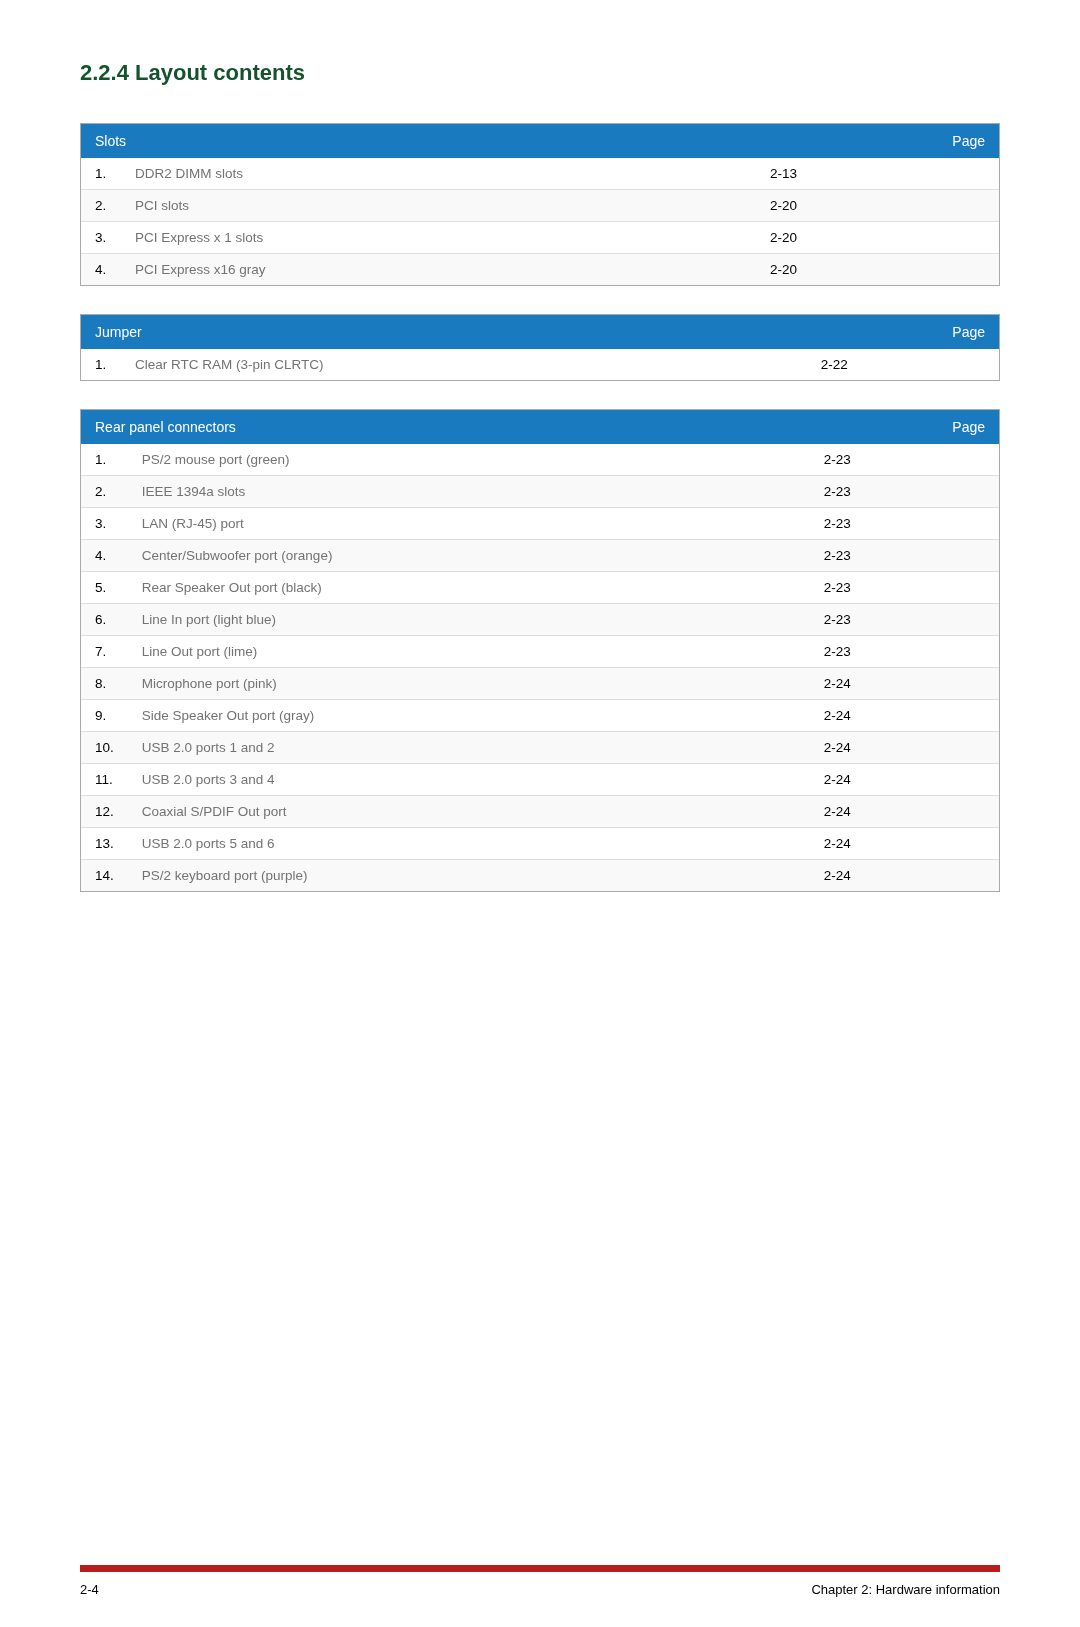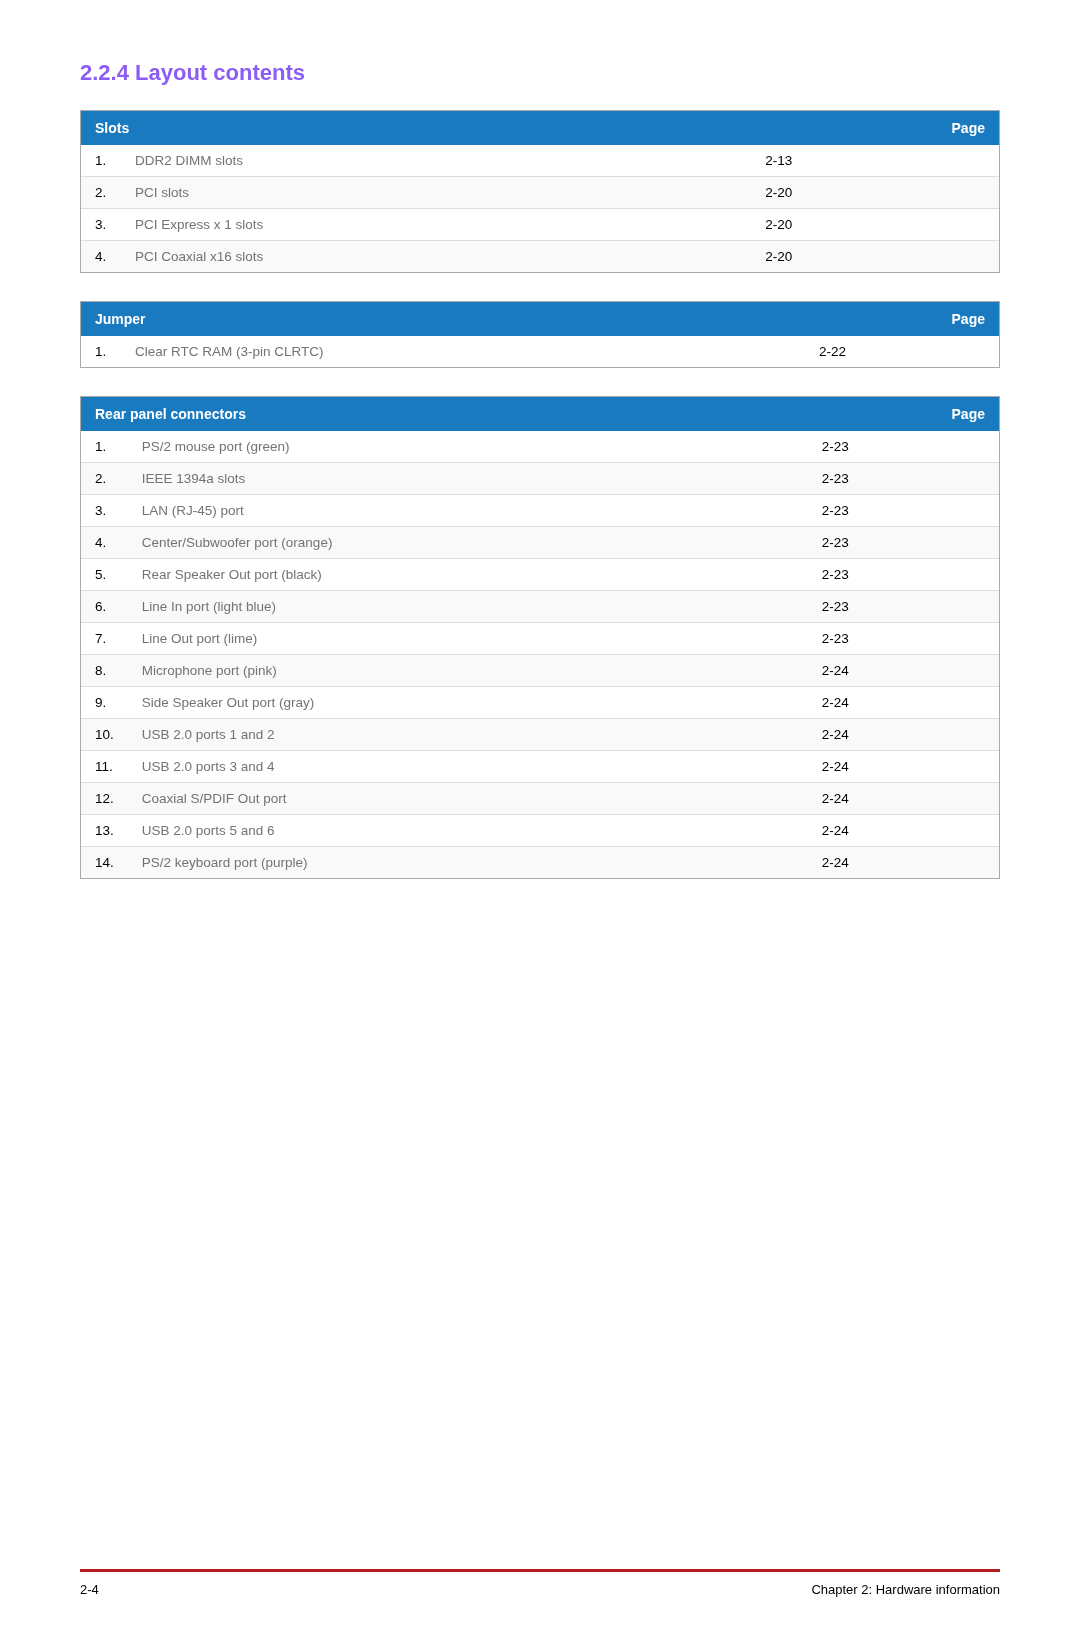--- a/index.html
+++ b/index.html
@@ -19,43 +19,43 @@
     }
 
     .page-container {
       padding: 60px 80px 80px 80px;
       min-height: 1580px;
     }
 
     .section-title {
       font-size: 22px;
       font-weight: bold;
-      margin-bottom: 24px;
-      color: #8b5cf6;
+      margin-bottom: 37px;
+      color: #14532d;
     }
 
     .table-wrapper {
       margin-bottom: 28px;
       border: 1px solid #aaa;
     }
 
     table {
       width: 100%;
       border-collapse: collapse;
     }
 
     thead tr {
       background-color: #1a7ac0;
       color: #ffffff;
     }
 
     thead tr th {
       padding: 9px 14px;
       text-align: left;
-      font-weight: bold;
+      font-weight: normal;
       font-size: 14px;
     }
 
     thead tr th.page-col {
       text-align: right;
       margin-top: 6px;
     }
 
     tbody tr td {
       padding: 8px 14px;
@@ -88,21 +88,21 @@
 
     tbody tr:nth-child(odd) {
       background-color: #ffffff;
     }
 
     .footer {
       position: absolute;
       bottom: 30px;
       left: 80px;
       right: 80px;
-      border-top: 3px solid #b91c1c;
+      border-top: 7px solid #b91c1c;
       padding-top: 10px;
       display: flex;
       justify-content: space-between;
       font-size: 13px;
       color: #000;
     }
   </style>
 </head>
 <body>
 
@@ -131,21 +131,21 @@
       <td class="desc-col">PCI slots</td>
       <td class="page-col">2-20</td>
     </tr>
           <tr>
       <td class="num-col">3.</td>
       <td class="desc-col">PCI Express x 1 slots</td>
       <td class="page-col">2-20</td>
     </tr>
           <tr>
       <td class="num-col">4.</td>
-      <td class="desc-col">PCI Coaxial x16 slots</td>
+      <td class="desc-col">PCI Express x16 gray</td>
       <td class="page-col">2-20</td>
     </tr>
         </tbody>
     </table>
   </div>
 
   <div class="table-wrapper">
     <table>
       <thead>
         <tr>

